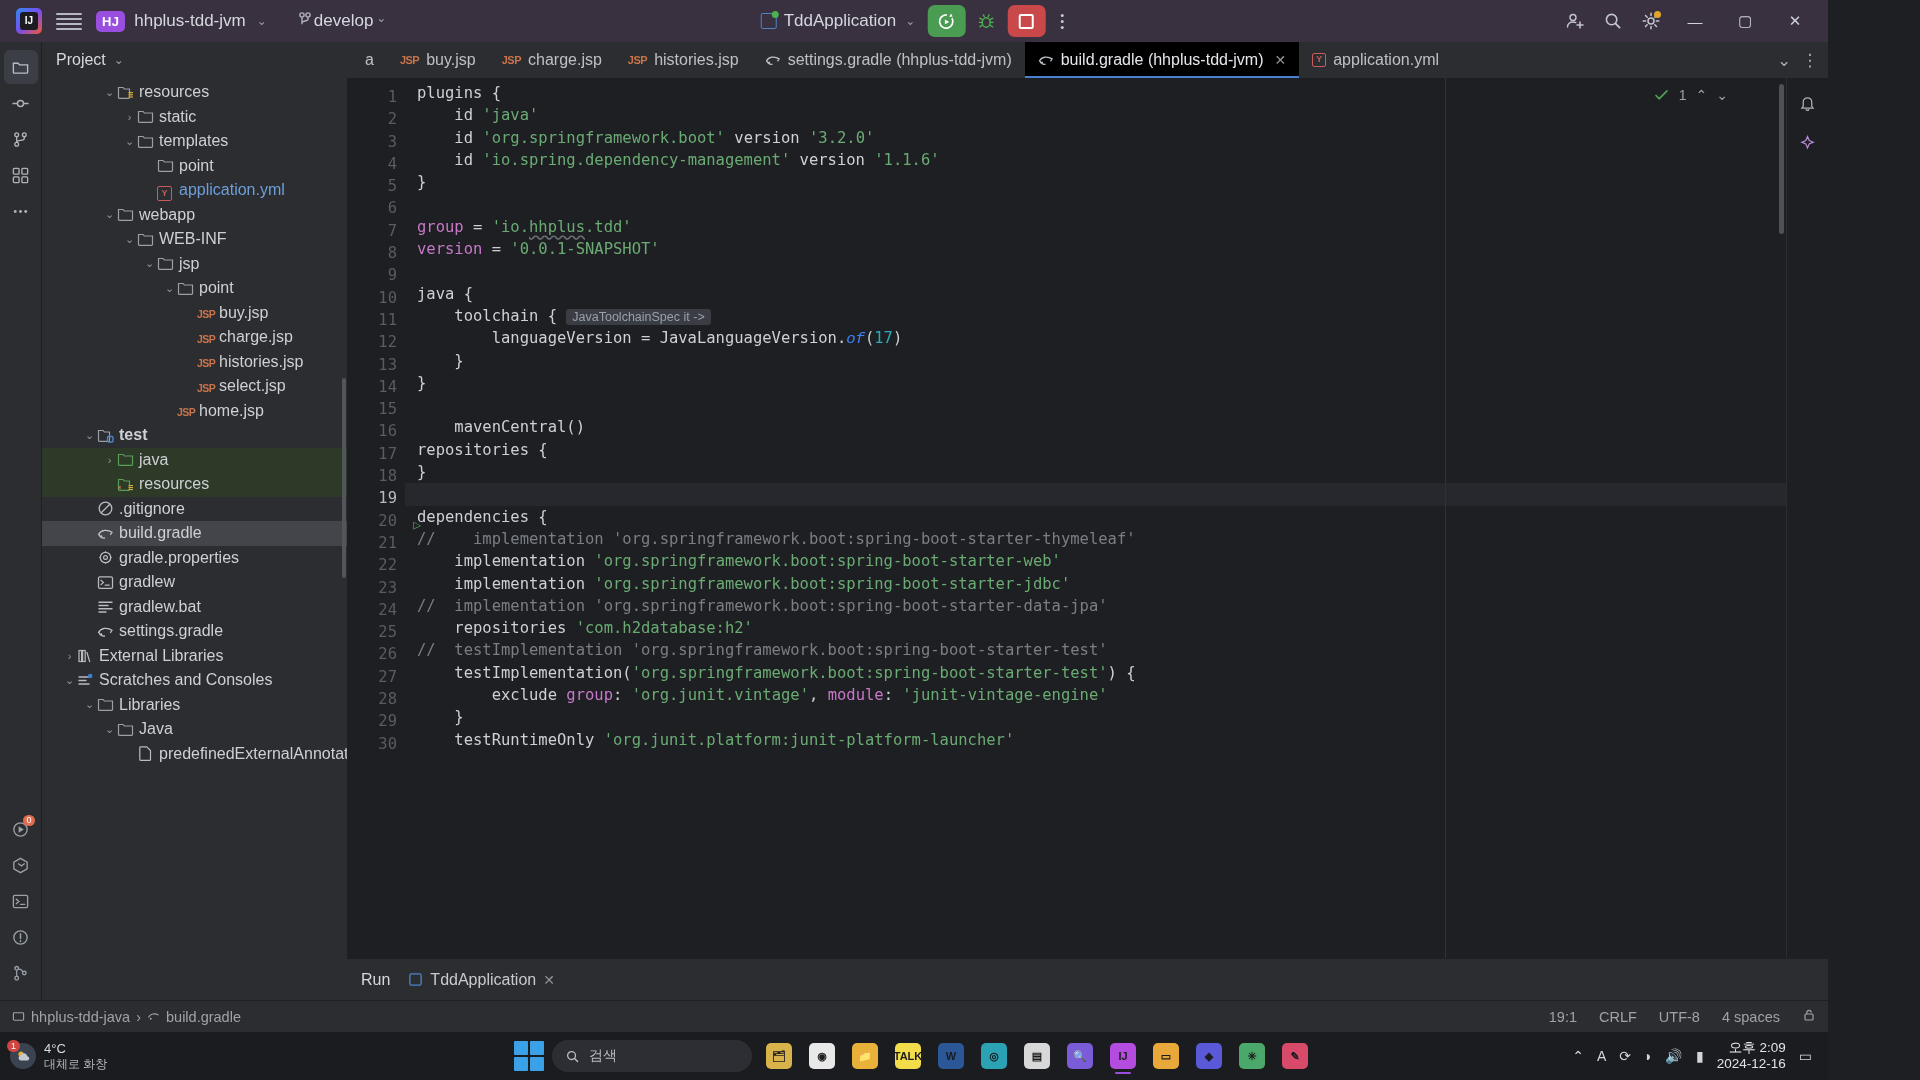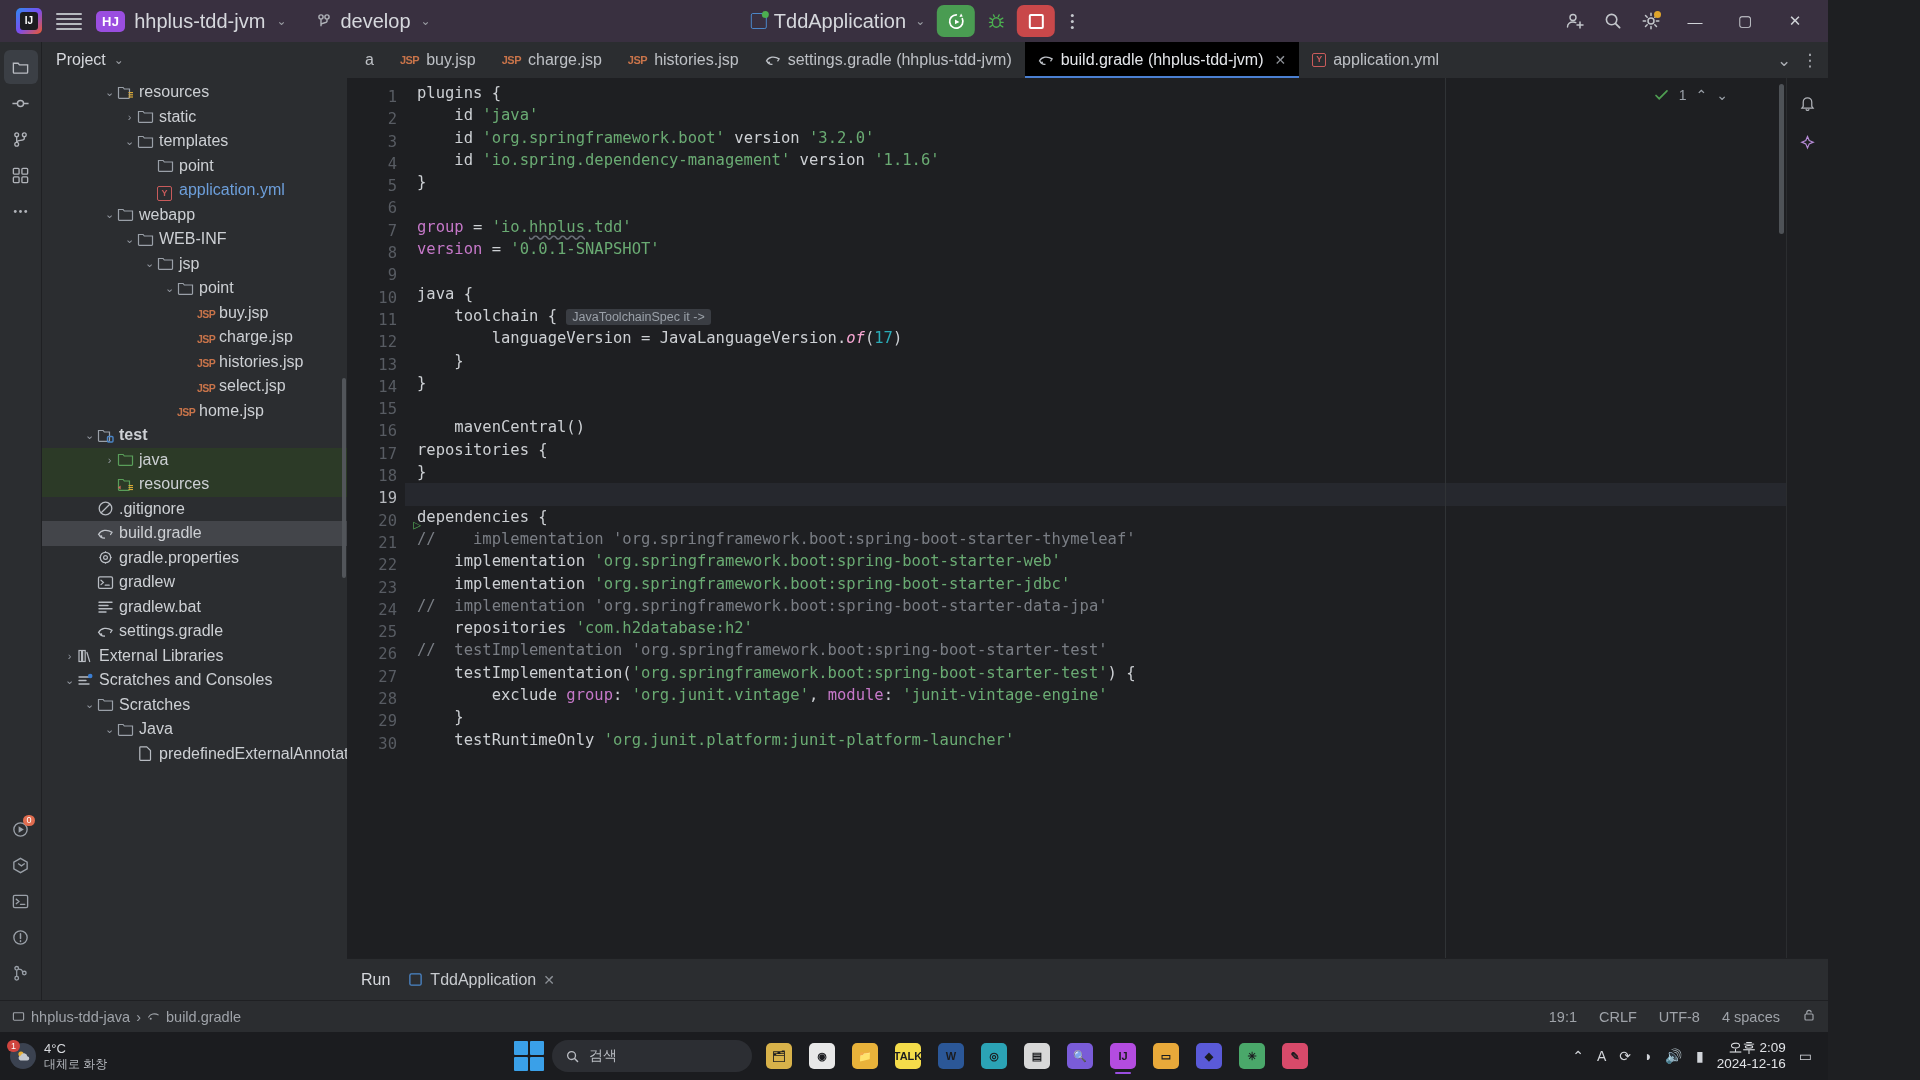--- a/index.html
+++ b/index.html
@@ -23,21 +23,21 @@
     font-size:11px; color:#fff; font-weight:bold;
   }
   .ij-logo span { display:block; background:#1c1c20; width:18px; height:18px; border-radius:3px;
     line-height:18px; text-align:center; font-size:10px; }
   .burger { width:26px; height:26px; display:flex; flex-direction:column; justify-content:center; gap:3px; cursor:pointer; }
   .burger i { display:block; height:2px; background:#b6b9bf; border-radius:1px; }
   .proj-badge {
     background:#9a4ee0; color:#fff; font-size:13px; font-weight:bold;
     padding:3px 6px; border-radius:5px; letter-spacing:.3px;
   }
-  .tb-text { color:#d6d8dd; font-size:20px; }
+  .tb-text { color:#d6d8dd; font-size:17px; }
   .chev { color:#9a9da3; font-size:12px; margin-left:2px; }
 
   .tb-center { position:absolute; left:50%; transform:translateX(-50%); display:flex; align-items:center; gap:4px;}
   .tb-right { margin-left:auto; display:flex; align-items:center; gap:4px; padding-right:4px; }
 
   .run-cfg { display:flex; align-items:center; gap:7px; padding:4px 8px; border-radius:6px; cursor:pointer;}
   .cfg-ico { width:16px; height:16px; border:1.6px solid #4b86c8; border-radius:2px; position:relative; }
   .cfg-ico::after { content:""; position:absolute; right:-3px; top:-3px; width:7px; height:7px;
     border-radius:50%; background:#4caf50; }
   .btn-run { width:38px; height:32px; background:#4a9c52; border-radius:7px; display:flex;
@@ -106,21 +106,21 @@
   .gln.cur { color:#b6b9be; }
   .grun { position:absolute; right:-16px; top:4px; color:#4f9e52; font-size:13px; cursor:pointer;}
   .codearea { flex:1; padding-top:4px; position:relative; min-width:0; overflow:hidden;}
   .cl { height:22.3px; white-space:pre; padding-left:12px;}
   .cl.cur { background:#26282e;}
   .kw  { color:#c678c9; }
   .str { color:#6aab73; }
   .num { color:#2aacb8; }
   .cmt { color:#7a7e85; }
   .fn  { color:#cdd0d4; }
-  .it  { color:#f9a8d4; font-style:italic;}
+  .it  { color:#3b82f6; font-style:italic;font-family:Liberation Mono, monospace;}
   .wav { text-decoration:underline; text-decoration-style:wavy; text-decoration-color:#6a6f78;
          text-underline-offset:3px; }
   .hint { background:#3a3d43; color:#9aa0a8; font-size:12.5px; border-radius:3px; padding:1px 6px;
           font-family:"Liberation Sans",sans-serif;}
   .rmargin { position:absolute; top:0; bottom:0; width:1px; background:#303336;}
   .ed-scroll { position:absolute; right:2px; top:6px; width:5px; height:150px; background:#4e5257; border-radius:3px;}
   .ed-badge { position:absolute; right:58px; top:6px; display:flex; align-items:center; gap:9px;
               color:#9aa0a8; font-size:14px; font-family:"Liberation Sans",sans-serif;}
   .ed-right-rail { width:42px; flex:0 0 42px; background:#1e1f22; display:flex; flex-direction:column;
                    align-items:center; padding-top:8px; gap:6px; border-left:1px solid #2b2d30;}
@@ -176,21 +176,21 @@
           <i></i>
           <i></i>
           <i></i>
           <i></i>
         </div>
       <div style="display:flex;align-items:center;gap:9px;cursor:pointer">
         <span class="proj-badge">HJ</span>
         <span class="tb-text">hhplus-tdd-jvm</span>
         <span class="chev">⌄</span>
       </div>
-      <div style="display:flex;align-items:center;gap:8px;cursor:pointer;margin-left:16px">
+      <div style="display:flex;align-items:flex-start;gap:1px;cursor:pointer;margin-left:16px">
         <svg width="16" height="16" viewBox="0 0 16 16">
           <circle cx="5" cy="4" r="2.1" fill="none" stroke="#b0b3b9" stroke-width="1.4"></circle>
           <circle cx="11" cy="4" r="2.1" fill="none" stroke="#b0b3b9" stroke-width="1.4"></circle>
           <path d="M5 6.2v7M11 6.2v2c0 2-6 1.5-6 3.5" fill="none" stroke="#b0b3b9" stroke-width="1.4"></path>
         </svg>
         <span class="tb-text">develop</span>
         <span class="chev">⌄</span>
       </div>
     </div>
 
@@ -536,21 +536,21 @@
          <circle cx="13.2" cy="4" r="2.3" fill="#3b7fd4"></circle>
               </svg></span>
             <span class="lbl">Scratches and Consoles</span>
           </div>
           <div class="row">
             <span style="flex: 0 0 40px; display: block;"></span>
             <span class="arr">⌄</span>
             <span class="ic"><svg width="17" height="17" viewBox="0 0 17 17">
                 <path d="M1.5 3.5h4.6l1.2 1.5h8.2v8.5a.8.8 0 0 1-.8.8H2.3a.8.8 0 0 1-.8-.8z" fill="none" stroke="#9aa0a8" stroke-width="1.2"></path>
               </svg></span>
-            <span class="lbl">Scratches</span>
+            <span class="lbl">Libraries</span>
           </div>
           <div class="row">
             <span style="flex: 0 0 60px; display: block;"></span>
             <span class="arr">⌄</span>
             <span class="ic"><svg width="17" height="17" viewBox="0 0 17 17">
                 <path d="M1.5 3.5h4.6l1.2 1.5h8.2v8.5a.8.8 0 0 1-.8.8H2.3a.8.8 0 0 1-.8-.8z" fill="none" stroke="#9aa0a8" stroke-width="1.2"></path>
               </svg></span>
             <span class="lbl">Java</span>
           </div>
           <div class="row">

